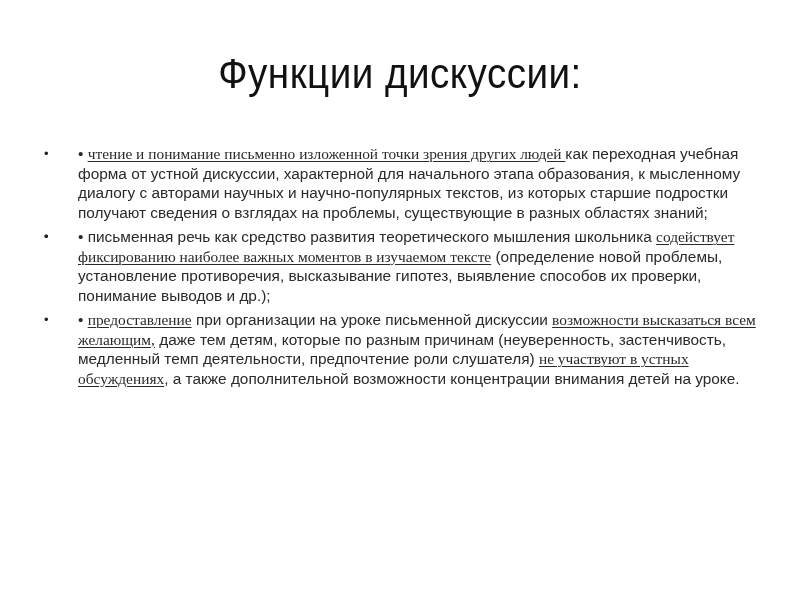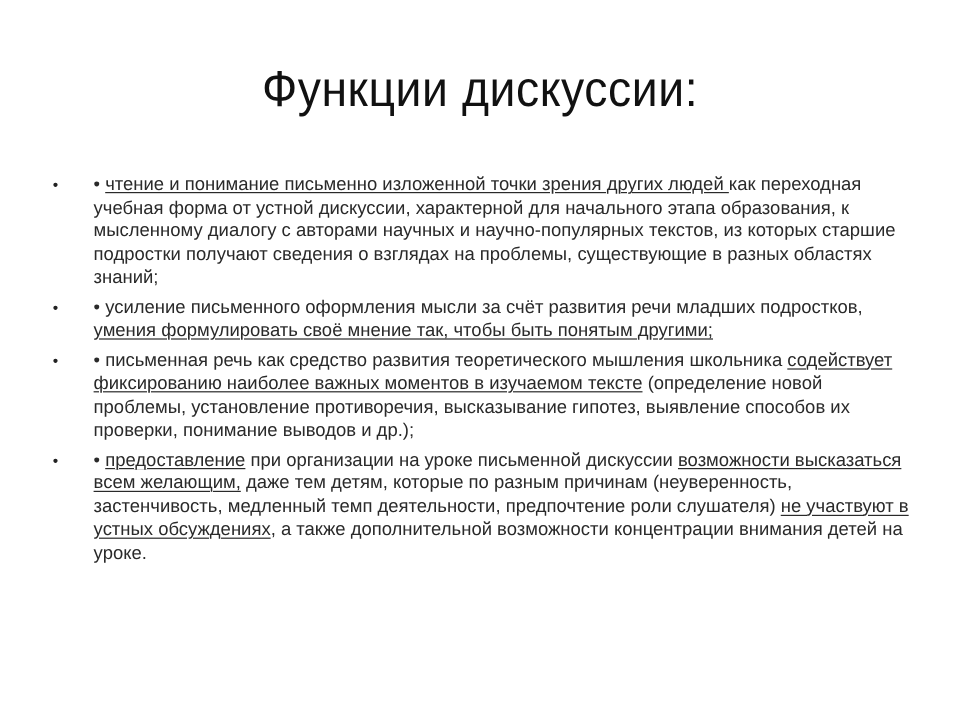--- a/index.html
+++ b/index.html
@@ -54,36 +54,36 @@
       position: absolute;
       left: 0;
       top: 0;
       font-size: 13px;
       color: #222;
     }
     .u {
       text-decoration: underline;
       text-decoration-thickness: 1px;
       text-underline-offset: 2px;
+      font-family: Liberation Serif, serif;
     }
   </style>
 </head>
 <body>
 
 <div class="slide">
   <h1 class="title">Функции дискуссии:</h1>
 
   <ul class="list">
     <li>
       <span class="outer-bullet">•</span>
       <span><span>• </span><span class="u">чтение и понимание письменно изложенной точки зрения других людей </span><span>как переходная учебная форма от устной дискуссии, характерной для начального этапа образования, к мысленному диалогу с авторами научных и научно-популярных текстов, из которых старшие подростки получают сведения о взглядах на проблемы, существующие в разных областях знаний;</span></span>
     </li>
     <li>
       <span class="outer-bullet">•</span>
-      <span><span>• усиление письменного оформления мысли за счёт развития речи младших подростков, </span><span class="u">умения формулировать своё мнение так, чтобы быть понятым другими;</span></span>
     </li>
     <li>
       <span class="outer-bullet">•</span>
       <span><span>• письменная речь как средство развития теоретического мышления школьника </span><span class="u">содействует фиксированию наиболее важных моментов в изучаемом тексте</span><span> (определение новой проблемы, установление противоречия, высказывание гипотез, выявление способов их проверки, понимание выводов и др.);</span></span>
     </li>
     <li>
       <span class="outer-bullet">•</span>
       <span><span>• </span><span class="u">предоставление</span><span> при организации на уроке письменной дискуссии </span><span class="u">возможности высказаться всем желающим,</span><span> даже тем детям, которые по разным причинам (неуверенность, застенчивость, медленный темп деятельности, предпочтение роли слушателя) </span><span class="u">не участвуют в устных обсуждениях</span><span>, а также дополнительной возможности концентрации внимания детей на уроке.</span></span>
     </li>
   </ul>

